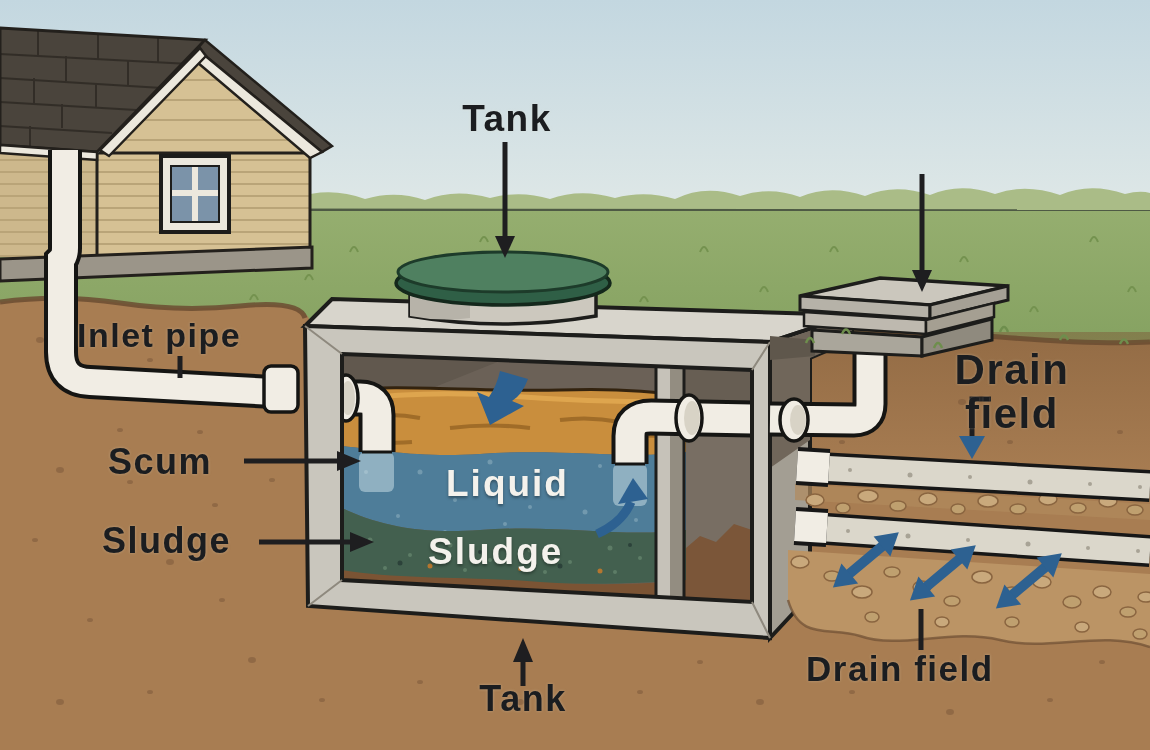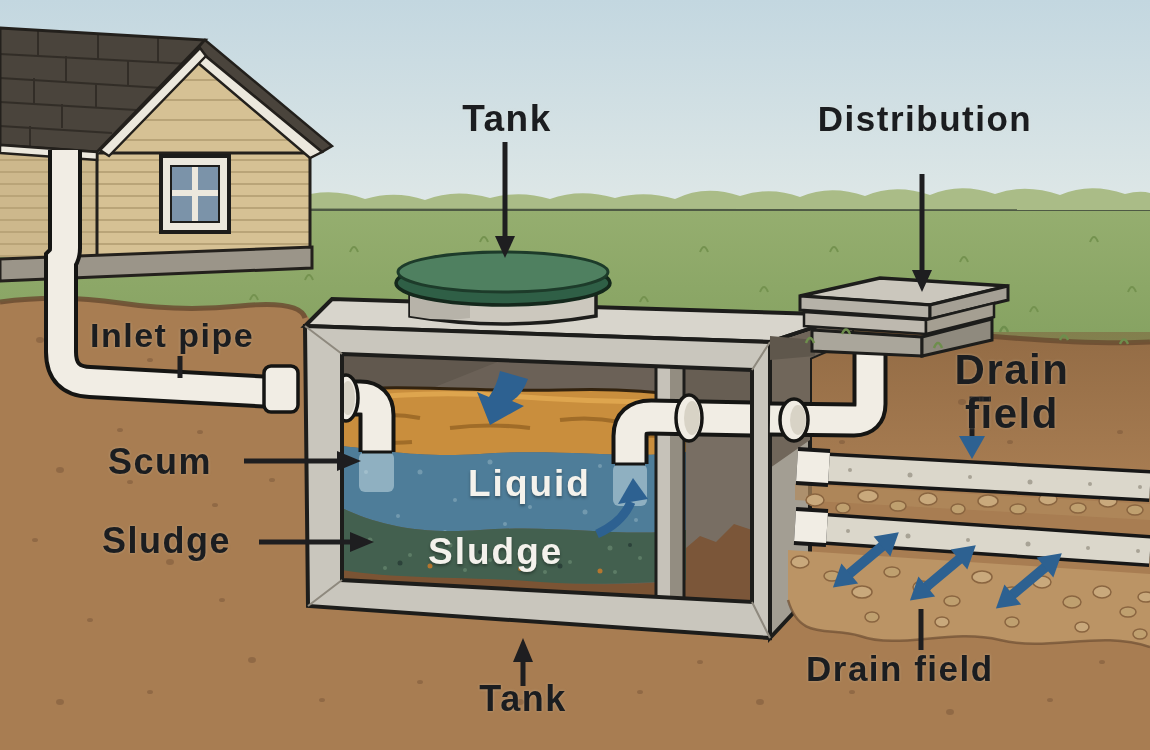--- a/index.html
+++ b/index.html
@@ -7,24 +7,24 @@
        font-family:"Liberation Sans","DejaVu Sans",sans-serif;background:#c9dbe2;}
   #scene{position:absolute;left:0;top:0;width:1150px;height:750px;}
   .label{position:absolute;font-weight:bold;color:var(--label_dark,#1b1d20);
          white-space:nowrap;line-height:1.04;letter-spacing:1.5px;
          text-shadow:0 0 3px rgba(235,228,210,.35);}
   .label.light{color:var(--label_light,#f4f2ec);
          text-shadow:0 2px 3px rgba(0,0,0,.35);letter-spacing:2px;}
   .label.center{transform:translateX(-50%);text-align:center;}
   #lbl-tank-top{left:507px;top:100px;font-size:37px;}
   #lbl-distbox{left:925px;top:101px;font-size:35px;}
-  #lbl-inlet{left:90px;top:318px;font-size:34px;}
+  #lbl-inlet{left:77px;top:318px;font-size:34px;}
   #lbl-scum{left:108px;top:443px;font-size:36px;text-align:right;}
   #lbl-sludge-left{left:102px;top:522px;font-size:36px;}
-  #lbl-liquid{left:468px;top:465px;font-size:37px;}
+  #lbl-liquid{left:446px;top:465px;font-size:37px;}
   #lbl-sludge-tank{left:428px;top:533px;font-size:37px;}
   #lbl-tank-bottom{left:523px;top:680px;font-size:36px;}
   #lbl-drain-right{left:1012px;top:348px;font-size:42px;}
   #lbl-drain-bottom{left:806px;top:651px;font-size:35px;}
   .f-liquid{fill:var(--liquid,#4e7d99);} .f-scum{fill:var(--scum,#c98e3d);}
   .f-sludge{fill:var(--sludge,#43604f);} .f-pipe{fill:var(--pipe_white,#f1ede4);}
   .s-pipe{stroke:var(--pipe_white,#f1ede4);} .f-blue{fill:var(--arrow_blue,#2d6191);}
   .s-blue{stroke:var(--arrow_blue,#2d6191);} .f-lid{fill:var(--lid_green,#4f8060);}
   .f-conc{fill:var(--concrete,#c9c6bd);} .f-soil{fill:var(--soil,#a87d52);}
 </style>
@@ -428,21 +428,20 @@
       <polygon points="959,436 985,436 972,459" class="f-blue" stroke="none"></polygon>
       </g>
     <g>
         <path d="M921,650 L921,609" fill="none"></path>
       </g>
   </g>
 </svg>
 
 <div class="label center" id="lbl-tank-top">Tank</div>
 <div class="label center" id="lbl-distbox">
-  <div>Distribution</div>
 </div>
 <div class="label" id="lbl-inlet">Inlet pipe</div>
 <div class="label" id="lbl-scum">Scum</div>
 <div class="label" id="lbl-sludge-left">Sludge</div>
 <div class="label light" id="lbl-liquid">Liquid</div>
 <div class="label light" id="lbl-sludge-tank">Sludge</div>
 <div class="label center" id="lbl-tank-bottom">Tank</div>
 <div class="label center" id="lbl-drain-right">
   <div>Drain</div>
   <div>field</div>

